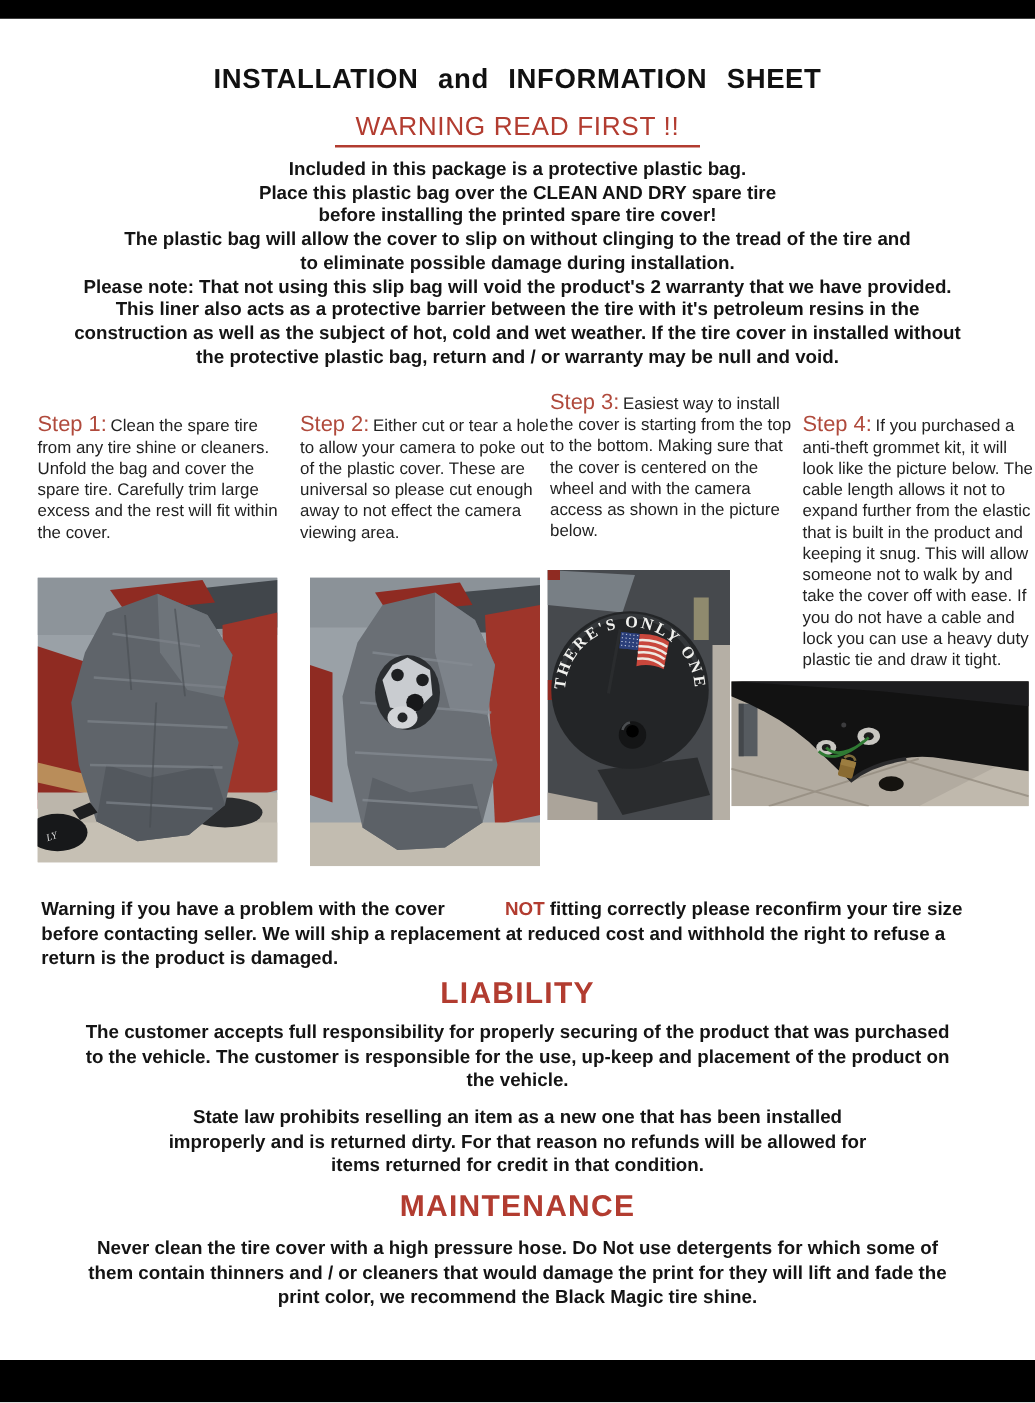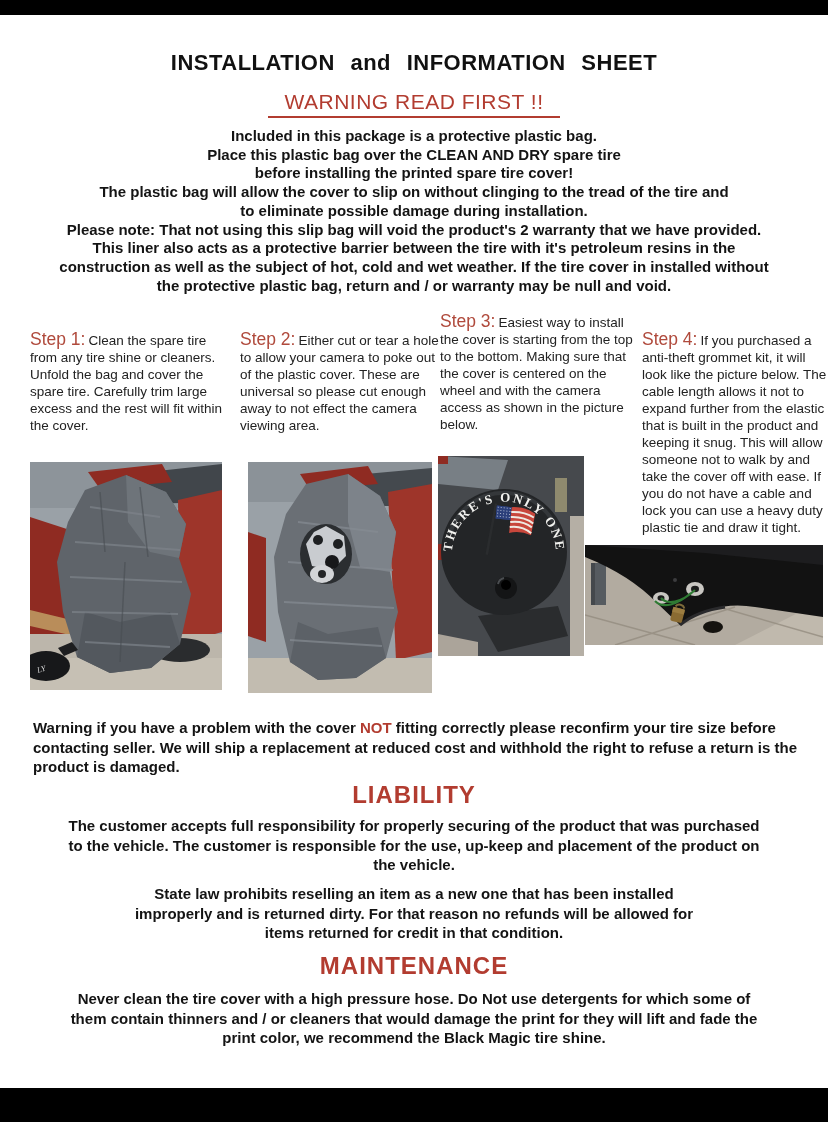--- a/index.html
+++ b/index.html
@@ -23,21 +23,21 @@
   .step-label{font-size:17.5px;color:#b04a3c;margin-right:3px;}
   .step1{top:331px;left:30px;width:204px;}
   .step2{top:331px;left:240px;width:200px;}
   .step3{top:313px;left:440px;width:198px;}
   .step4{top:331px;left:642px;width:186px;}
 
   .photo{position:absolute;display:block;}
 
   .warning-para{top:718px;left:33px;width:766px;font-size:15px;font-weight:bold;
                 line-height:19.5px;color:#141414;}
-  .not-red{color:#b23c30;}
+  .not-red{color:#b23c30;margin-left:44px;}
   .sec-head{left:0;width:828px;text-align:center;font-size:24px;font-weight:bold;
             color:#b23c30;letter-spacing:1px;}
   .head-liability{top:781px;}
   .head-maintenance{top:952px;}
   .center-para{left:0;width:828px;text-align:center;font-size:15px;font-weight:bold;
                line-height:19.5px;color:#141414;}
   .para-liability{top:816px;}
   .para-statelaw{top:884px;}
   .para-maintenance{top:989px;}
 </style>

